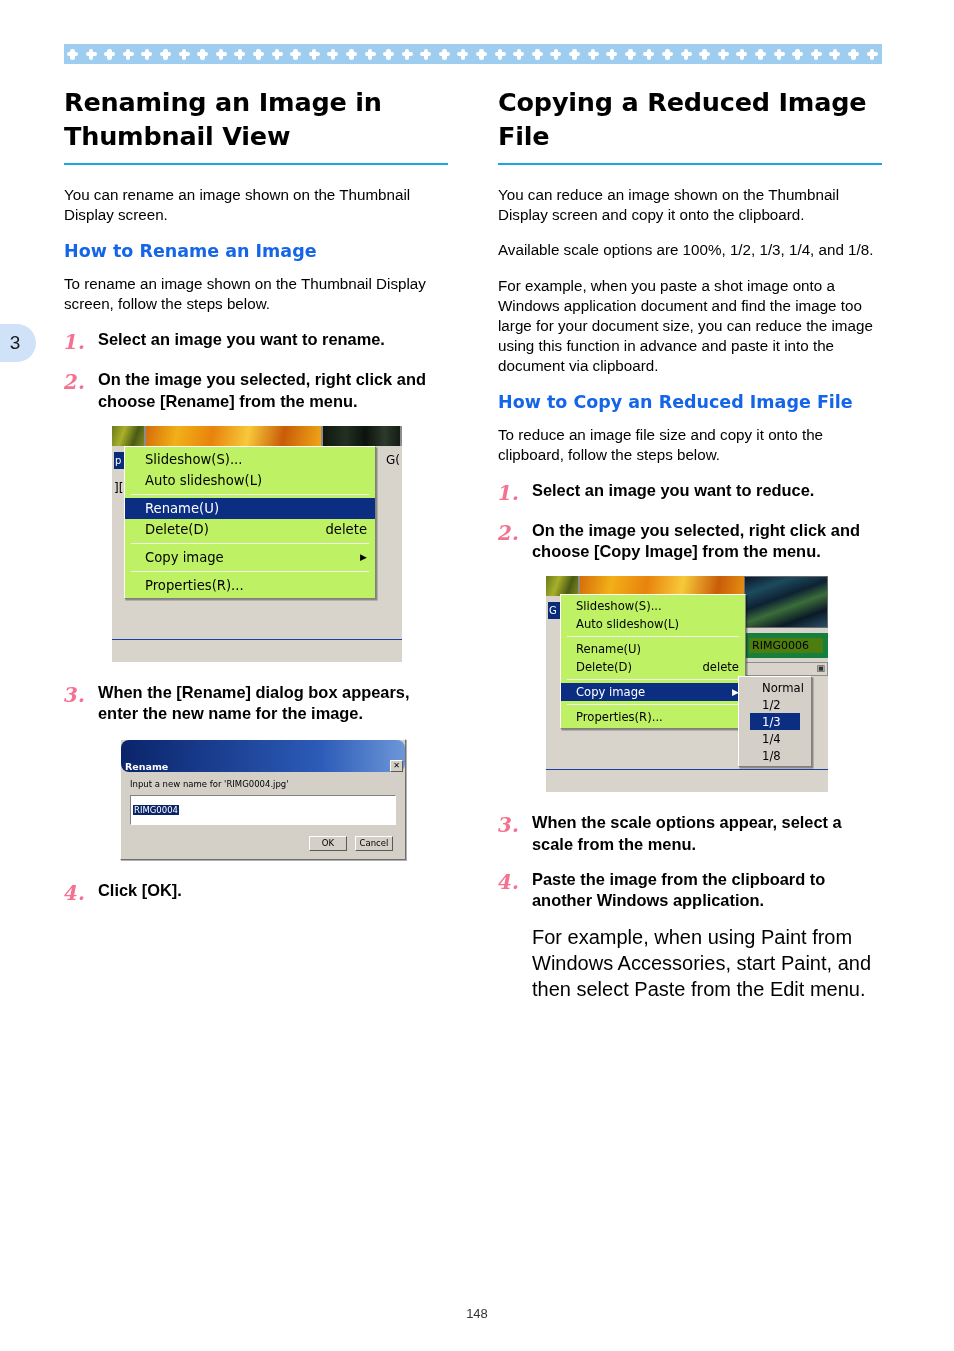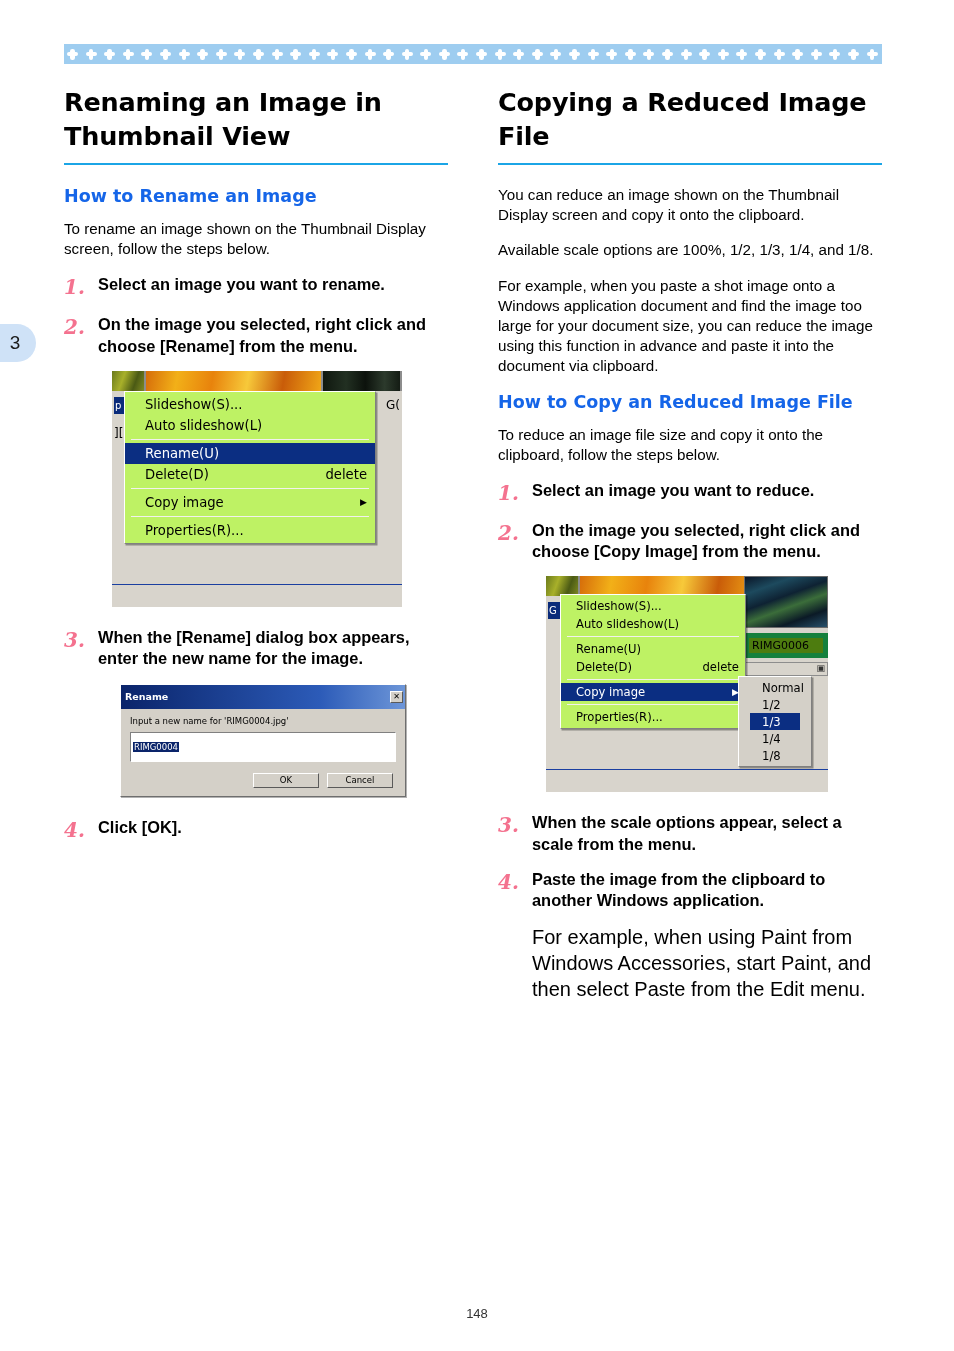--- a/index.html
+++ b/index.html
@@ -305,25 +305,26 @@
     width: 286px;
     background: #d4d0c8;
     border: 1px solid #ffffff;
     border-right-color: #6e6e6e;
     border-bottom-color: #6e6e6e;
     font-family: "DejaVu Sans", sans-serif;
     padding-bottom: 8px;
     box-shadow: 1px 1px 0 rgba(0,0,0,0.3);
   }
   .dlg-titlebar {
-    height: 24px;
+    height: 32px;
     background: linear-gradient(90deg,#0a246a 0%,#2c5bb8 70%,#6d96d8 100%);
     display: flex;
-    align-items: center;
+    align-items: flex-end;
     padding: 0 2px 0 4px;
+    border-radius: 8px;
   }
   .dlg-title {
     color: #ffffff;
     font-size: 9.5px;
     font-weight: bold;
     flex: 1;
   }
   .dlg-close {
     width: 13px; height: 12px;
     background: #d4d0c8;
@@ -357,21 +358,21 @@
     font-size: 8.5px;
     padding: 0 1px;
   }
   .dlg-buttons {
     display: flex;
     justify-content: flex-end;
     gap: 8px;
     padding: 11px 12px 0 0;
   }
   .dlg-btn {
-    width: 66px; height: 15px;
+    width: 38px; height: 15px;
     background: #d4d0c8;
     border: 1px solid #ffffff;
     border-right-color: #5a5a5a;
     border-bottom-color: #5a5a5a;
     font-size: 8.5px;
     line-height: 13px;
     text-align: center;
     color: #000;
   }
 
@@ -440,20 +441,21 @@
 
 <div class="chapter-tab">
   <span class="num">3</span>
 </div>
 
 <div class="column col-left">
 
   <h1 class="section-title">Renaming an Image in Thumbnail View</h1>
   <div class="title-rule"></div>
 
+  <p class="body">You can rename an image shown on the Thumbnail Display screen.</p>
 
   <h2 class="sub-head">How to Rename an Image</h2>
 
   <p class="body">To rename an image shown on the Thumbnail Display screen, follow the steps below.</p>
 
   <ol class="steps">
 
     <li class="step">
       <span class="step-num">1.</span>
       <span class="step-text">Select an image you want to rename.</span>

